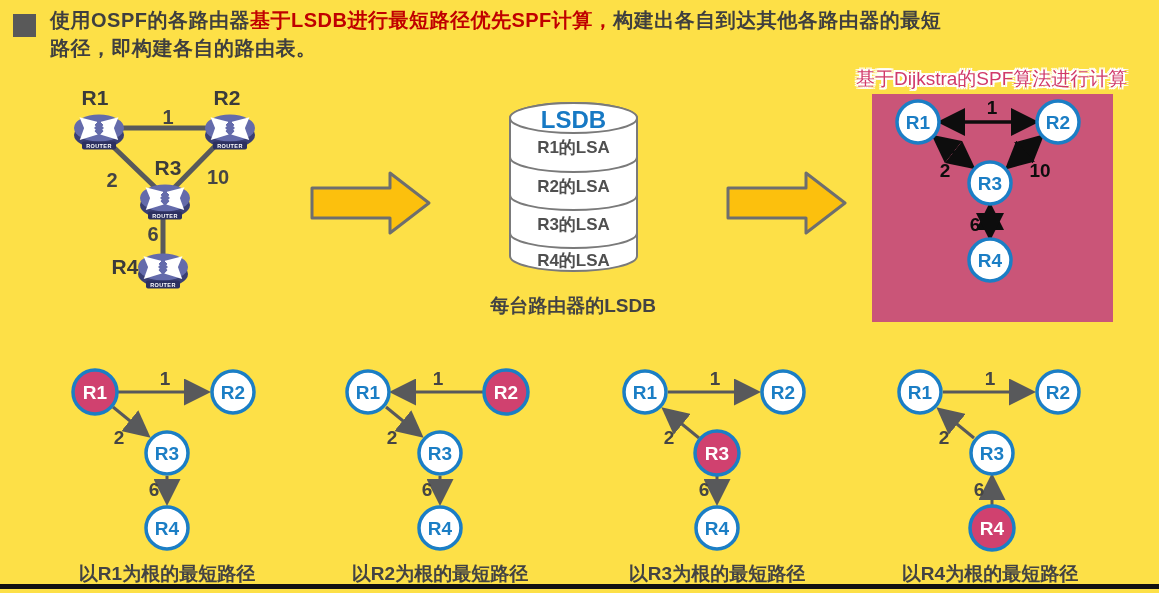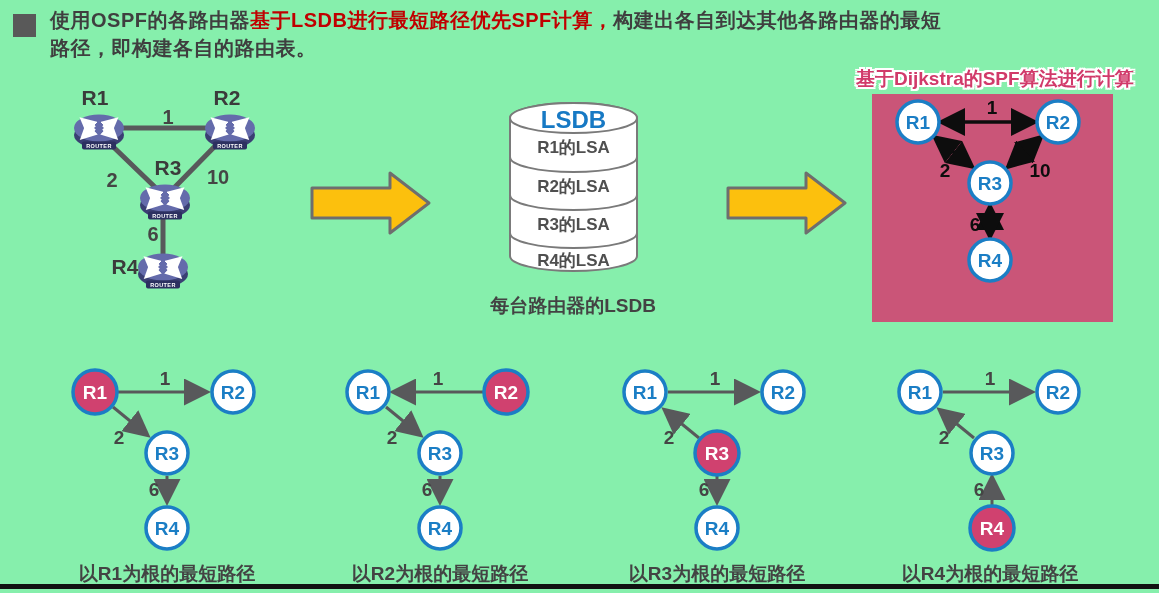--- a/index.html
+++ b/index.html
@@ -1,17 +1,17 @@
 <!DOCTYPE html>
 <html><head>
 <meta charset="utf-8">
 <style>
   html,body{margin:0;padding:0;background:#fff;}
   body{font-family:"Liberation Sans","DejaVu Sans",sans-serif;}
-  .stage{position:relative;width:1159px;height:593px;background:#86efac;overflow:hidden;}
+  .stage{position:relative;width:1159px;height:593px;background:#fde047;overflow:hidden;}
 
   
   .bullet{position:absolute;left:13px;top:14px;width:23px;height:23px;background:#595959;}
   .title{position:absolute;left:50px;top:6px;width:1085px;font-size:20px;font-weight:bold;
          color:#3f3f3f;line-height:28px;letter-spacing:.5px;}
   .title .hl{color:#c00000;}
 
   
   .cap{position:absolute;font-size:19px;font-weight:bold;color:#434343;text-align:center;}
 
@@ -24,21 +24,21 @@
 
   
   .cyl{fill:#fff;stroke:#7a7a7a;stroke-width:2;}
   .lsdbtitle{font:bold 24px "Liberation Sans","DejaVu Sans",sans-serif;fill:#1779c4;text-anchor:middle;}
   .lsarow{font:bold 17px "Liberation Sans","DejaVu Sans",sans-serif;fill:#4f4f4f;text-anchor:middle;}
 
   
   .bigarrow{fill:#fcc00d;stroke:#6e6e6e;stroke-width:3;stroke-linejoin:round;}
 
   
-  .spf-header{position:absolute;left:856px;top:66px;width:304px;font-size:19px;font-weight:bold;color:#d13a6a;
+  .spf-header{position:absolute;left:856px;top:66px;width:304px;font-size:19px;font-weight:normal;color:#d13a6a;
       text-shadow:-2px -2px 0 #fff,2px -2px 0 #fff,-2px 2px 0 #fff,2px 2px 0 #fff,-2px 0 0 #fff,2px 0 0 #fff,0 -2px 0 #fff,0 2px 0 #fff;}
   .spf-panel{position:absolute;left:872px;top:94px;width:241px;height:228px;background:#ca5578;}
   .spf-caption{position:absolute;left:0;top:190px;width:241px;text-align:center;
       font-size:20px;font-weight:bold;color:#0d0d0d;}
   .pedge{stroke:#0d0d0d;stroke-width:3.5;}
   .pwlabel{font:bold 19px "Liberation Sans","DejaVu Sans",sans-serif;fill:#0d0d0d;text-anchor:middle;}
 
   
   .node{fill:#fff;stroke:#1b7ec5;stroke-width:3.5;}
   .node.root{fill:#d0416f;}

